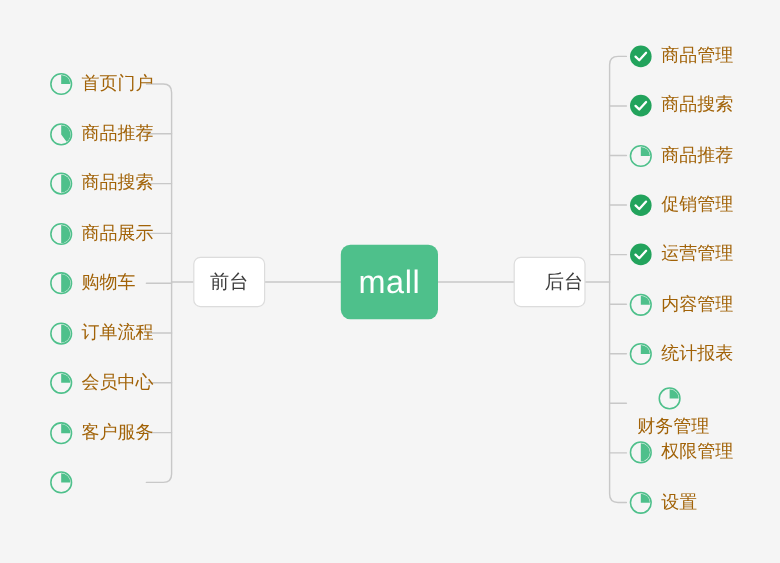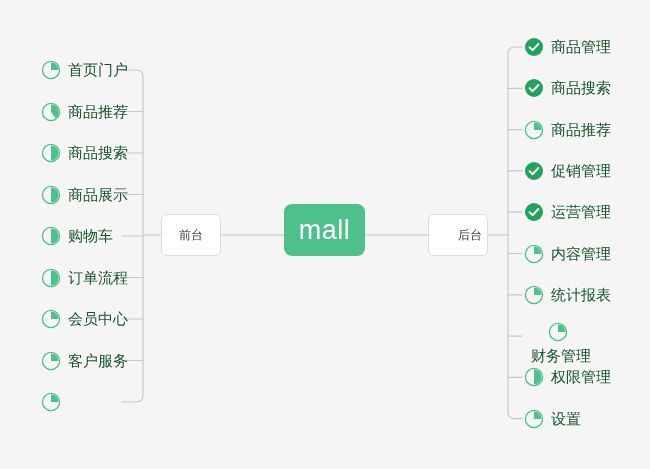--- a/index.html
+++ b/index.html
@@ -34,21 +34,21 @@
     align-items: center;
     height: 28px;
     white-space: nowrap;
   }
   .leaf.left {
     justify-content: flex-end;
     flex-direction: row;
   }
   .leaf-label {
     font-size: 15px;
-    color: #14532d;
+    color: #a16207;
     line-height: 28px;
     text-align: center;
   }
   .leaf.left .leaf-label { margin-left: 7px; }
   .leaf.right .leaf-label { margin-left: 7px; }
 
   
   .status-icon {
     width: 20px;
     height: 20px;
@@ -58,21 +58,21 @@
 
   
   .node-box {
     position: absolute;
     background: #ffffff;
     border: 1px solid #dcdcdc;
     border-radius: 6px;
     display: flex;
     align-items: center;
     justify-content: center;
-    font-size: 12px;
+    font-size: 16px;
     color: #3c3c3c;
     box-sizing: border-box;
   }
   .node-root {
     position: absolute;
     background: #4ec08b;
     border-radius: 8px;
     display: flex;
     align-items: center;
     justify-content: center;
@@ -108,21 +108,21 @@
         <path d="M 508 212.2 H 522"></path>
         <path d="M 508 253.5 H 522"></path>
         <path d="M 508 294.79999999999995 H 522"></path>
         <path d="M 508 336.09999999999997 H 522"></path>
         <path d="M 508 377.4 H 522"></path>
         <path d="M 488 235 H 508"></path>
         <path d="M 365 235 H 428"></path>
       </g>
   </svg>
 
-  <div class="node-root" style="left:284px; top:204px; width:81px; height:52px;">
+  <div class="node-root" style="left:284px; top:204px; width:81px; height:62px;">
     <span>mall</span>
   </div>
 
   <div class="node-box" style="left:161px; top:214px; width:60px; height:42px;">
     <span>前台</span>
   </div>
 
   <div class="node-box" style="left:428px; top:214px; width:60px; height:42px;padding-left:24px;">
     <span>后台</span>
   </div>

